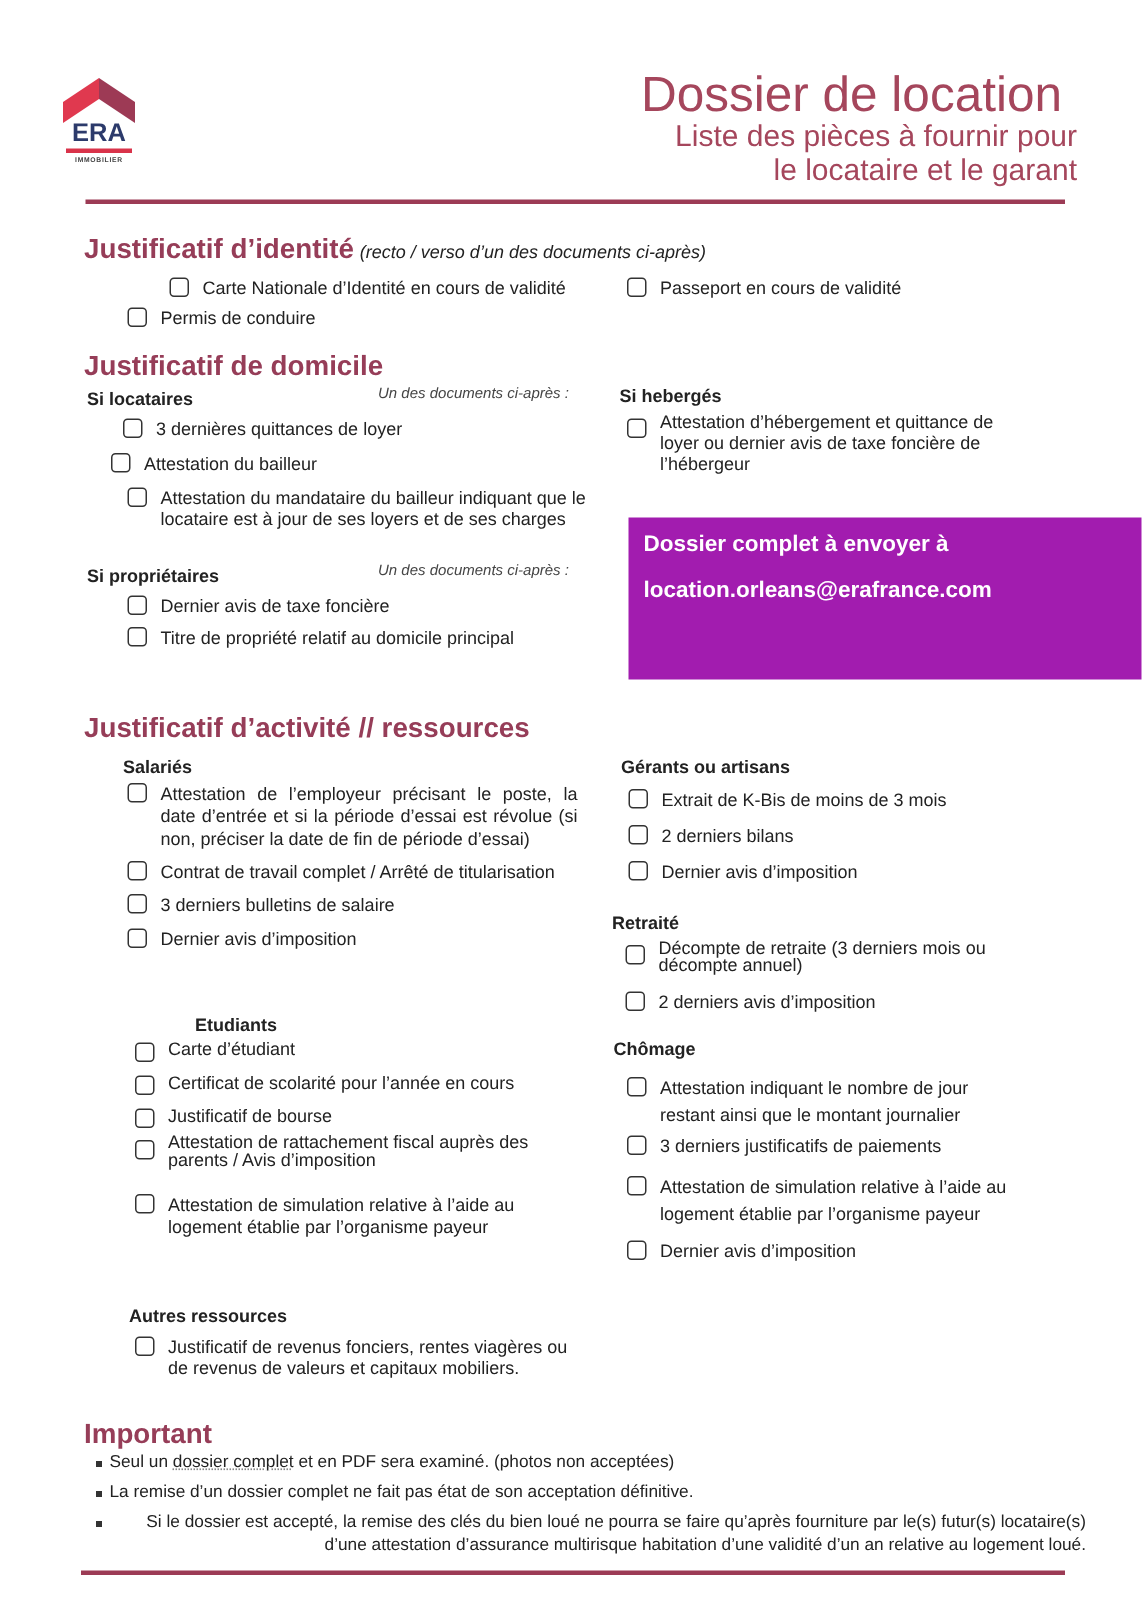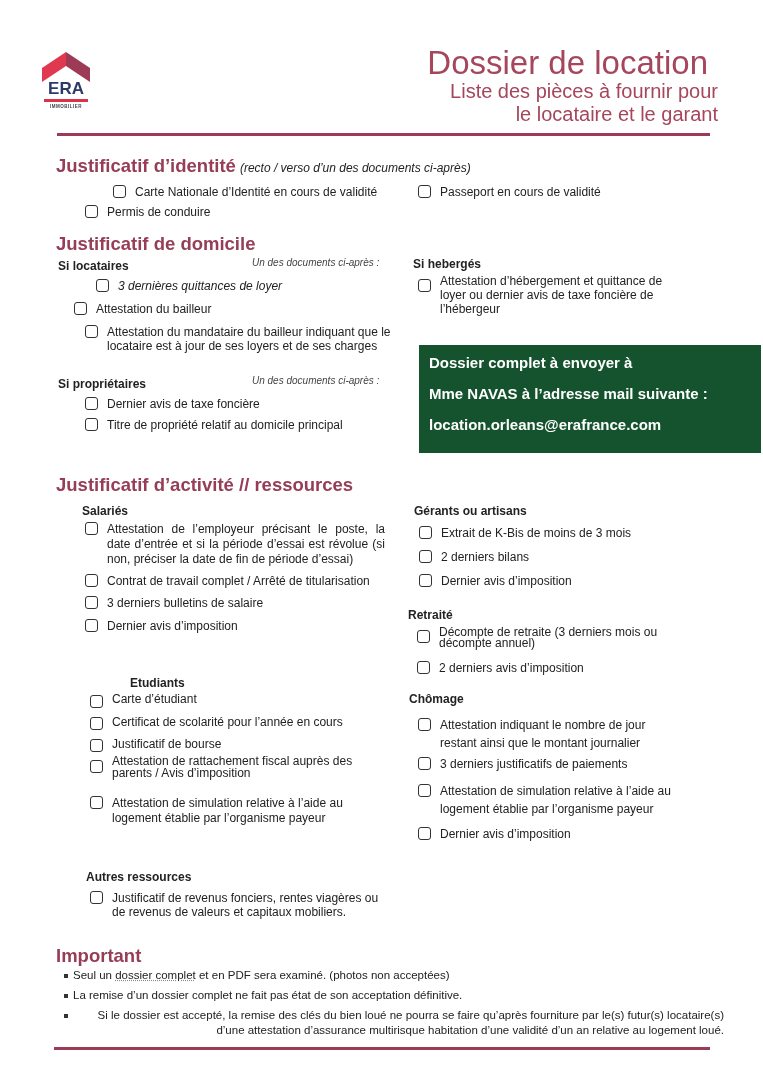--- a/index.html
+++ b/index.html
@@ -28,21 +28,21 @@
 
   .sub { font-weight: bold; font-size: 12px; color: #222; white-space: nowrap; }
   .note { font-style: italic; font-size: 10px; color: #444; white-space: nowrap; }
 
   .item { display: flex; align-items: flex-start; font-size: 12px; line-height: 14px; color: #222; }
   .cb { flex: 0 0 auto; width: 13px; height: 13px; border: 1.3px solid #333; border-radius: 3px;
         margin-right: 9px; margin-top: 0px; box-sizing: border-box; background: #fff; cursor: pointer; }
   .justify { text-align: justify; }
 
   
-  .redbox { left: 419px; top: 345px; width: 342px; height: 108px; background: #14532d;
+  .redbox { left: 419px; top: 345px; width: 342px; height: 108px; background: #a21caf;
             box-sizing: border-box; padding: 8px 10px; color: #fff; font-weight: bold; font-size: 15px; }
   .redbox div { height: 31px; line-height: 20px; white-space: nowrap; }
 
   
   .bullet-list { font-size: 11.5px; line-height: 15px; color: #222; }
   .bullet { display: flex; margin-bottom: 5px; text-align: right; }
   .bullet .dot { width: 4px; height: 4px; background: #333; margin: 6px 5px 0 0; flex: 0 0 auto; }
   .dotted { text-decoration: underline dotted #888; }
 </style>
 </head>
@@ -77,21 +77,21 @@
   <span>Permis de conduire</span>
 </div>
 <div class="abs item" style="left:418px; top:185px;">
   <span class="cb"></span>
   <span>Passeport en cours de validité</span>
 </div>
 
 <div class="abs h1" style="left:56px; top:233px;">Justificatif de domicile</div>
 <div class="abs sub" style="left:58px; top:259px;">Si locataires</div>
 <div class="abs note" style="left:252px; top:257px;">Un des documents ci-après :</div>
-<div class="abs item" style="left:96px; top:279px;font-style:italic;">
+<div class="abs item" style="left:82px; top:279px;">
   <span class="cb"></span>
   <span>3 dernières quittances de loyer</span>
 </div>
 <div class="abs item" style="left:74px; top:302px;">
   <span class="cb"></span>
   <span>Attestation du bailleur</span>
 </div>
 <div class="abs item" style="left:85px; top:325px; width:310px;">
   <span class="cb"></span>
   <span>Attestation du mandataire du bailleur indiquant que le locataire est à jour de ses loyers et de ses charges</span>
@@ -109,21 +109,20 @@
 </div>
 
 <div class="abs sub" style="left:413px; top:257px;">Si hebergés</div>
 <div class="abs item" style="left:418px; top:274px; width:260px;">
   <span class="cb" style="margin-top:5px;"></span>
   <span>Attestation d’hébergement et quittance de loyer ou dernier avis de taxe foncière de l’hébergeur</span>
 </div>
 
 <div class="abs redbox">
   <div>Dossier complet à envoyer à</div>
-  <div>Mme NAVAS à l’adresse mail suivante :</div>
   <div>location.orleans@erafrance.com</div>
 </div>
 
 <div class="abs h1" style="left:56px; top:474px;">Justificatif d’activité // ressources</div>
 
 <div class="abs sub" style="left:82px; top:504px;">Salariés</div>
 <div class="abs item justify" style="left:85px; top:522px; width:300px;">
   <span class="cb"></span>
   <span class="justify" style="line-height:15px;">Attestation de l’employeur précisant le poste, la date d’entrée et si la période d’essai est révolue (si non, préciser la date de fin de période d’essai)</span>
 </div>

